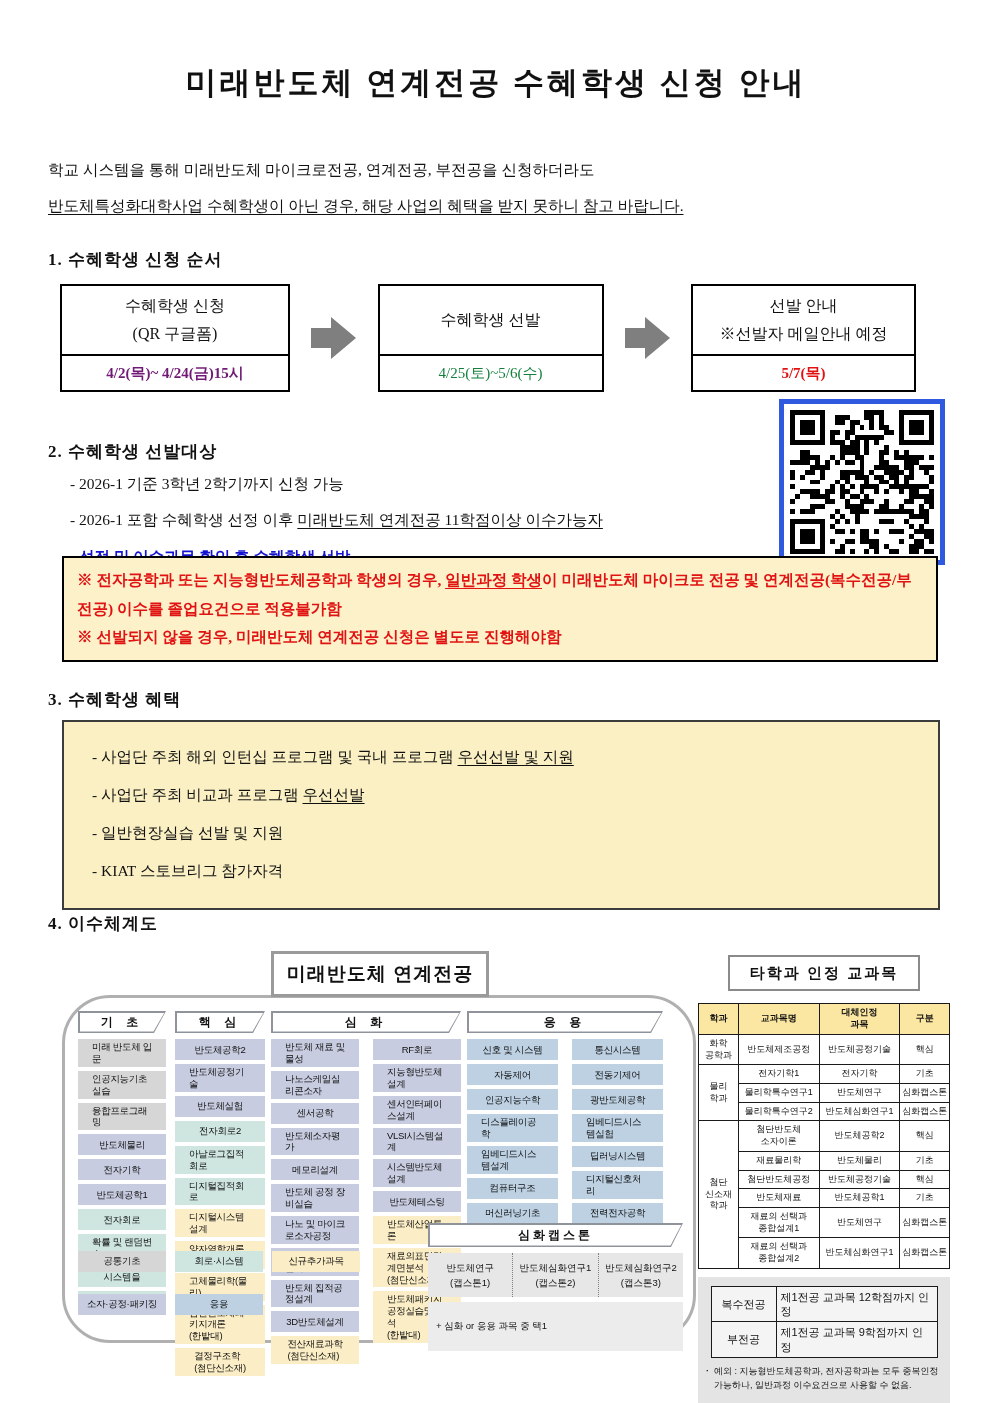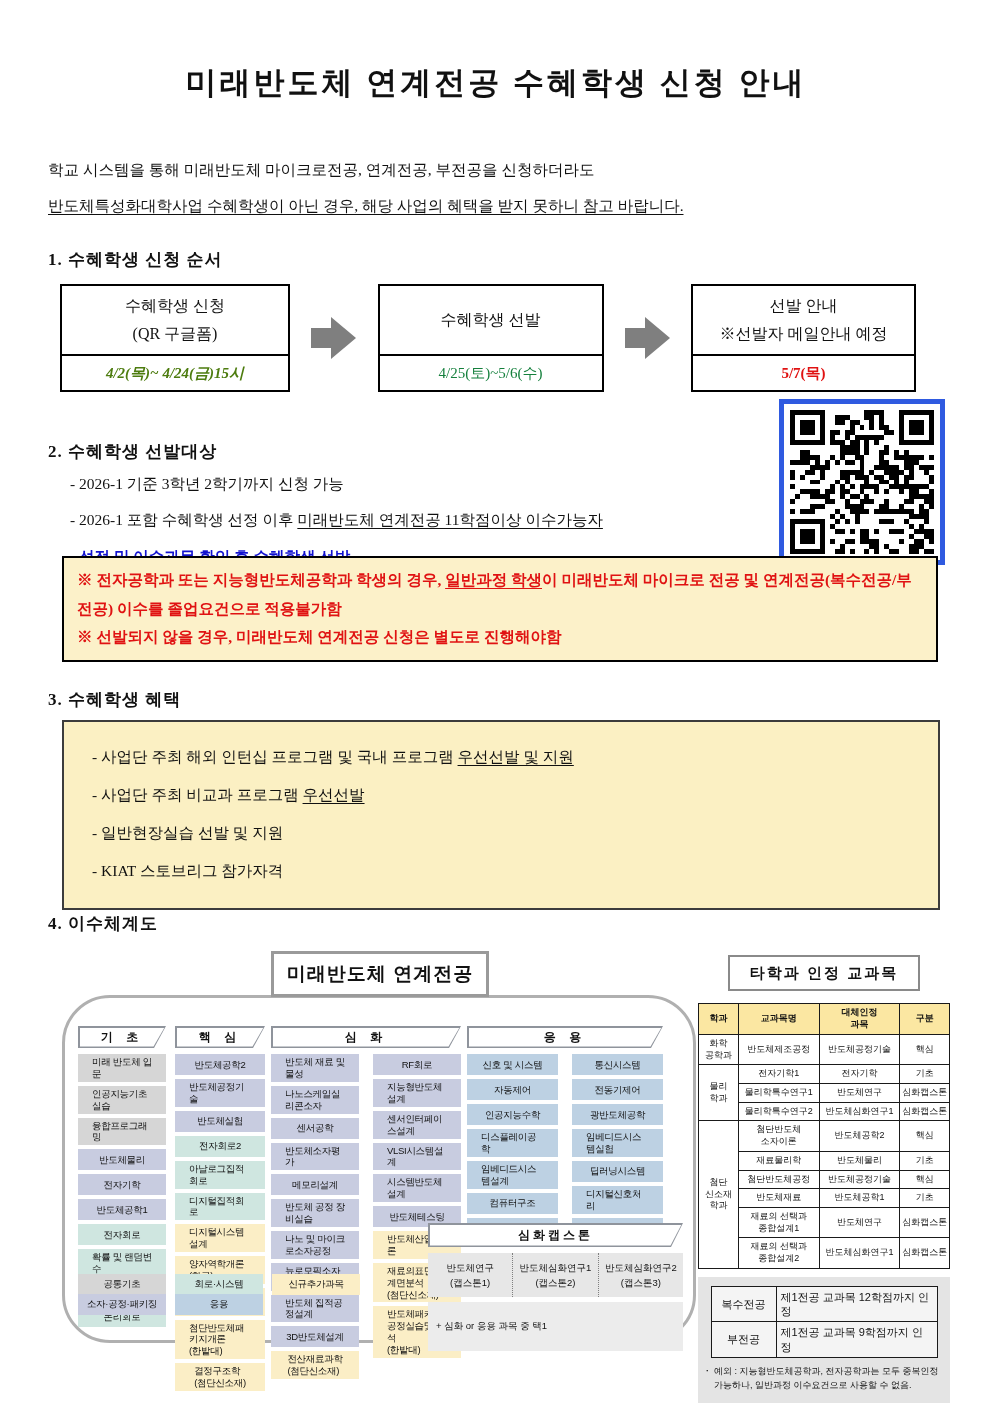--- a/index.html
+++ b/index.html
@@ -42,21 +42,21 @@
   
   .s3-box{position:absolute;left:62px;top:720px;width:818px;border:2px solid #3c3c3c;background:#fbf0c3;
           padding:16px 28px 18px;font-size:15.5px;line-height:2.45;}
 
   
   .diagram{position:absolute;left:62px;top:995px;width:628px;height:342px;border:3px solid #b0b0b0;
            border-radius:48px;font-family:"Liberation Sans","DejaVu Sans",sans-serif;}
   .diagram-title{position:absolute;left:206px;top:-47px;width:212px;height:40px;border:3px solid #9a9a9a;
                  background:#fff;display:flex;align-items:center;justify-content:center;
                  font-size:19px;font-weight:bold;letter-spacing:1px;}
-  .colgroup{position:absolute;top:28px;border-radius:28px;}
+  .colgroup{position:absolute;top:13px;border-radius:28px;}
   #g-basic{left:13px;width:88px;} #g-core{left:110px;width:90px;}
   #g-adv{left:206px;width:190px;} #g-app{left:402px;width:196px;}
   .pennant{position:relative;height:22px;clip-path:polygon(0 0,100% 0,calc(100% - 12px) 100%,0 100%);
            background:#8f949c;margin-bottom:6px;}
   .pennant>span{position:absolute;inset:1.5px;clip-path:polygon(0 0,100% 0,calc(100% - 11px) 100%,0 100%);
                 background:#fff;display:flex;align-items:center;justify-content:center;
                 font-weight:bold;font-size:12px;letter-spacing:5px;}
   .subcols{display:flex;gap:14px;}
   .subcols>.cells{flex:1;}
   .cells{display:flex;flex-direction:column;gap:4px;}
@@ -69,21 +69,21 @@
   [data-cat="app"]{background:#bdd1e3;}
 
   .capstone{position:absolute;left:363px;top:225px;width:255px;}
   .capstone .pennant>span{letter-spacing:3px;}
   .cap-cells{display:flex;background:#e7e7e7;margin-top:2px;}
   .cap-cell{flex:1;padding:7px 2px;text-align:center;font-size:9.5px;line-height:1.6;white-space:pre-line;}
   .cap-cell+.cap-cell{border-left:1px dotted #7f7f7f;}
   .cap-note{margin-top:5px;background:#ececec;font-size:9.5px;padding:18px 8px;}
 
   .legend-row{position:absolute;left:13px;display:flex;gap:9px;}
-  #legend1{top:276px;} #legend2{top:296px;}
+  #legend1{top:253px;} #legend2{top:296px;}
   .legend-item{width:88px;height:21px;display:flex;align-items:center;justify-content:center;
                font-size:9.5px;letter-spacing:-0.3px;}
 
   
   .right-col{position:absolute;left:698px;top:955px;width:252px;
              font-family:"Liberation Sans","DejaVu Sans",sans-serif;}
   .od-title{width:188px;height:32px;margin:0 auto 12px;border:2px solid #8a8a8a;background:#fff;
             display:flex;align-items:center;justify-content:center;font-size:15px;font-weight:bold;
             letter-spacing:2px;}
   .od-table{width:100%;border-collapse:collapse;background:#fff;}
@@ -113,21 +113,21 @@
   </div>
 
   <h2 class="sec-head" id="h-steps">1. 수혜학생 신청 순서</h2>
 
   <div class="steps">
     <div class="step-box b1">
       <div class="step-title">
         <span>수혜학생 신청</span>
         <span class="step-line2">(QR 구글폼)</span>
       </div>
-      <div class="step-date" style="color: #4d7c0f; font-style: italic;">4/2(목)~ 4/24(금)15시</div>
+      <div class="step-date" style="color: #701a75;">4/2(목)~ 4/24(금)15시</div>
     </div>
     <div class="arrow">
         <span class="arrow-rect"></span>
         <span class="arrow-tri"></span>
       </div>
     <div class="step-box b2">
       <div class="step-title">
         <span>수혜학생 선발</span>
 
       </div>

